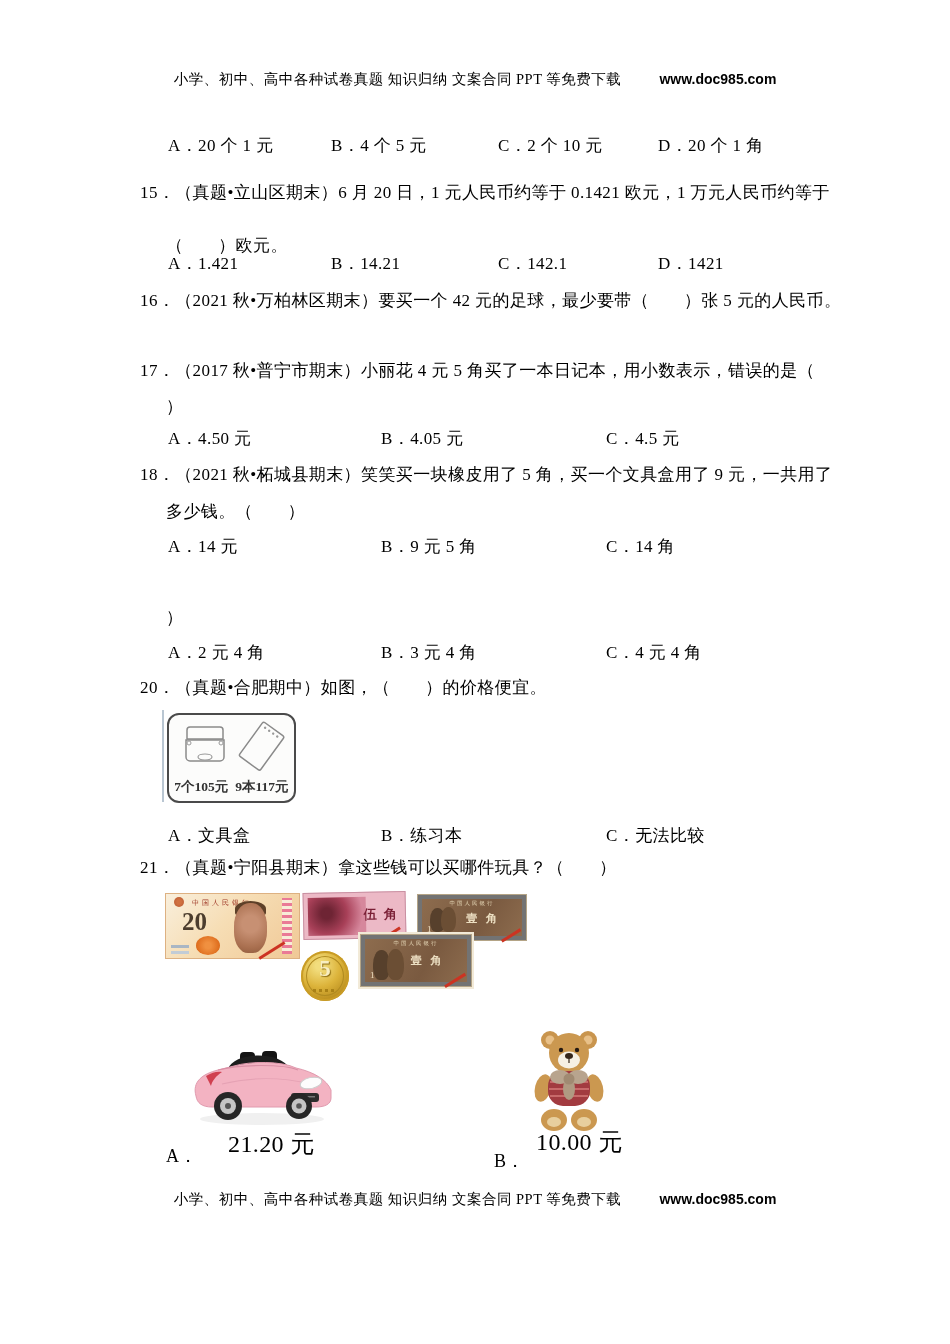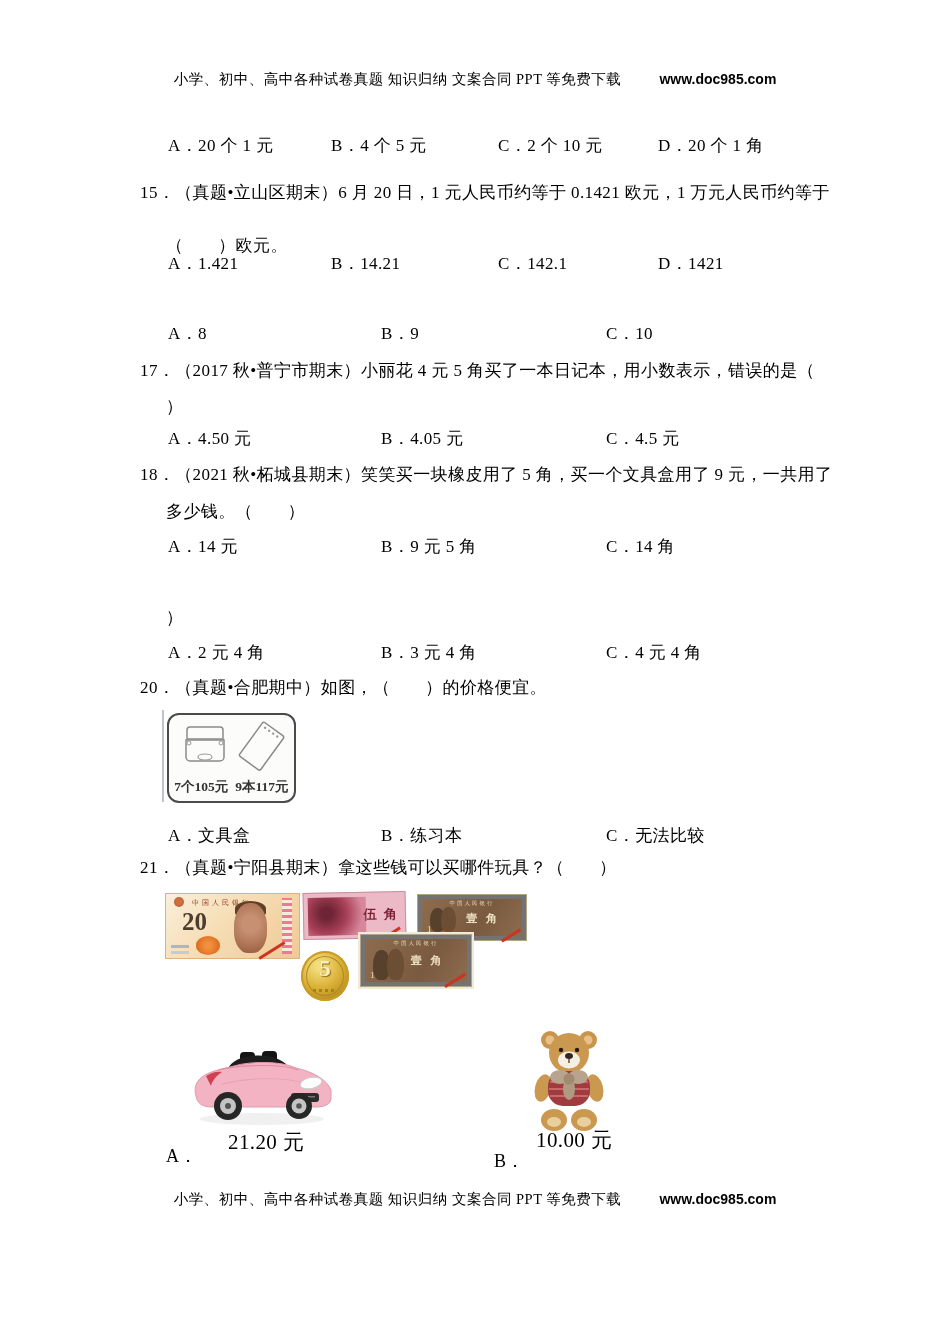--- a/index.html
+++ b/index.html
@@ -70,21 +70,21 @@
         background:radial-gradient(circle at 38% 30%,#f2dd7d 8%,#dcb33a 45%,#b68a1c 80%,#9a7210 100%);
         box-shadow:inset 0 0 0 2px #c99c26;z-index:2;}
   .coin-ring{position:absolute;inset:5px;border:1px solid #b08a20;border-radius:50%;}
   .coin-value{position:absolute;left:50%;top:5px;transform:translateX(-50%);
               font-size:23px;font-weight:bold;color:#f8eec2;
               text-shadow:1px 1px 1px #8a6a10;}
   .coin-marks{position:absolute;bottom:9px;left:12px;width:24px;height:3px;
               background:repeating-linear-gradient(90deg,#a98116 0 3px,transparent 3px 6px);}
   
   .toy{position:absolute;}
-  .price{position:absolute;font-size:21px;letter-spacing:.4px;white-space:pre;}
+  .price{position:absolute;font-size:24px;letter-spacing:.4px;white-space:pre;}
   .toylabel{position:absolute;font-size:18px;white-space:pre;}
 </style>
 </head>
 <body>
 
 <div class="page">
 
   <div class="pageband" style="top:70px;">
     <span class="band-text">小学、初中、高中各种试卷真题 知识归纳 文案合同 PPT 等免费下载</span>
     <span class="band-url">www.doc985.com</span>
@@ -99,25 +99,21 @@
 
   <div class="line qline" style="top:181px;">15．（真题•立山区期末）6 月 20 日，1 元人民币约等于 0.1421 欧元，1 万元人民币约等于</div>
   <div class="line cline" style="top:234px;">（　　）欧元。</div>
   <div class="row" style="top:252px;">
     <span class="opt c4-1">A．1.421</span>
     <span class="opt c4-2">B．14.21</span>
     <span class="opt c4-3">C．142.1</span>
     <span class="opt c4-4">D．1421</span>
   </div>
 
-  <div class="row" style="top:322px;">
-    <span class="opt c3-1">A．8</span>
-    <span class="opt c3-2">B．9</span>
-    <span class="opt c3-3">C．10</span>
-  </div>
+  <div class="line qline" style="top:289px;">16．（2021 秋•万柏林区期末）要买一个 42 元的足球，最少要带（　　）张 5 元的人民币。</div>
 
   <div class="line qline" style="top:359px;">17．（2017 秋•普宁市期末）小丽花 4 元 5 角买了一本日记本，用小数表示，错误的是（</div>
   <div class="line cline" style="top:395px;">）</div>
   <div class="row" style="top:427px;">
     <span class="opt c3-1">A．4.50 元</span>
     <span class="opt c3-2">B．4.05 元</span>
     <span class="opt c3-3">C．4.5 元</span>
   </div>
 
   <div class="line qline" style="top:463px;">18．（2021 秋•柘城县期末）笑笑买一块橡皮用了 5 角，买一个文具盒用了 9 元，一共用了</div>

